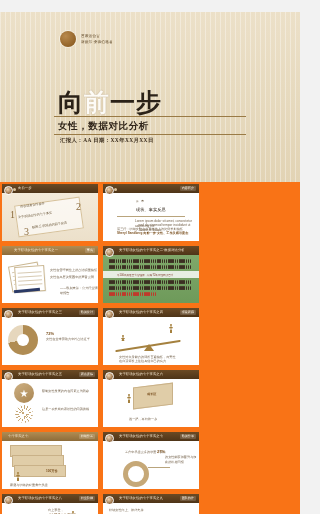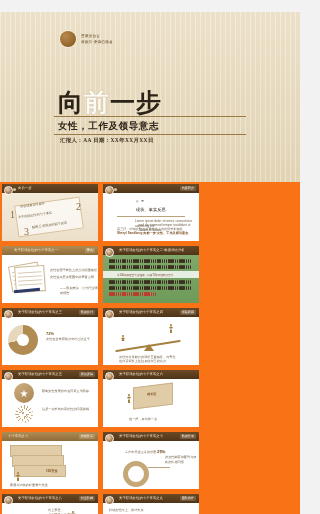--- a/index.html
+++ b/index.html
@@ -91,21 +91,21 @@
       <div class="brand-dot"></div>
       <div class="brand-lines">
         <span>首席运营官</span>
         <span>谢丽尔·桑德伯格著</span>
       </div>
     </div>
 
     <div class="cover-title"><span>向</span><span class="lt">前</span><span>一步</span></div>
 
     <div class="rule r1"></div>
-    <div class="cover-sub">女性，工作及领导意志</div>
+    <div class="cover-sub">女性，数据对比分析</div>
     <div class="rule r2"></div>
     <div class="cover-meta">汇报人：AA    日期：XX年XX月XX日</div>
   </div>
 
   <div class="grid">
 
     <div class="thumb">
       <div class="tbar"></div>
       <div class="tavatar"></div>
       <div class="tdot"></div>

